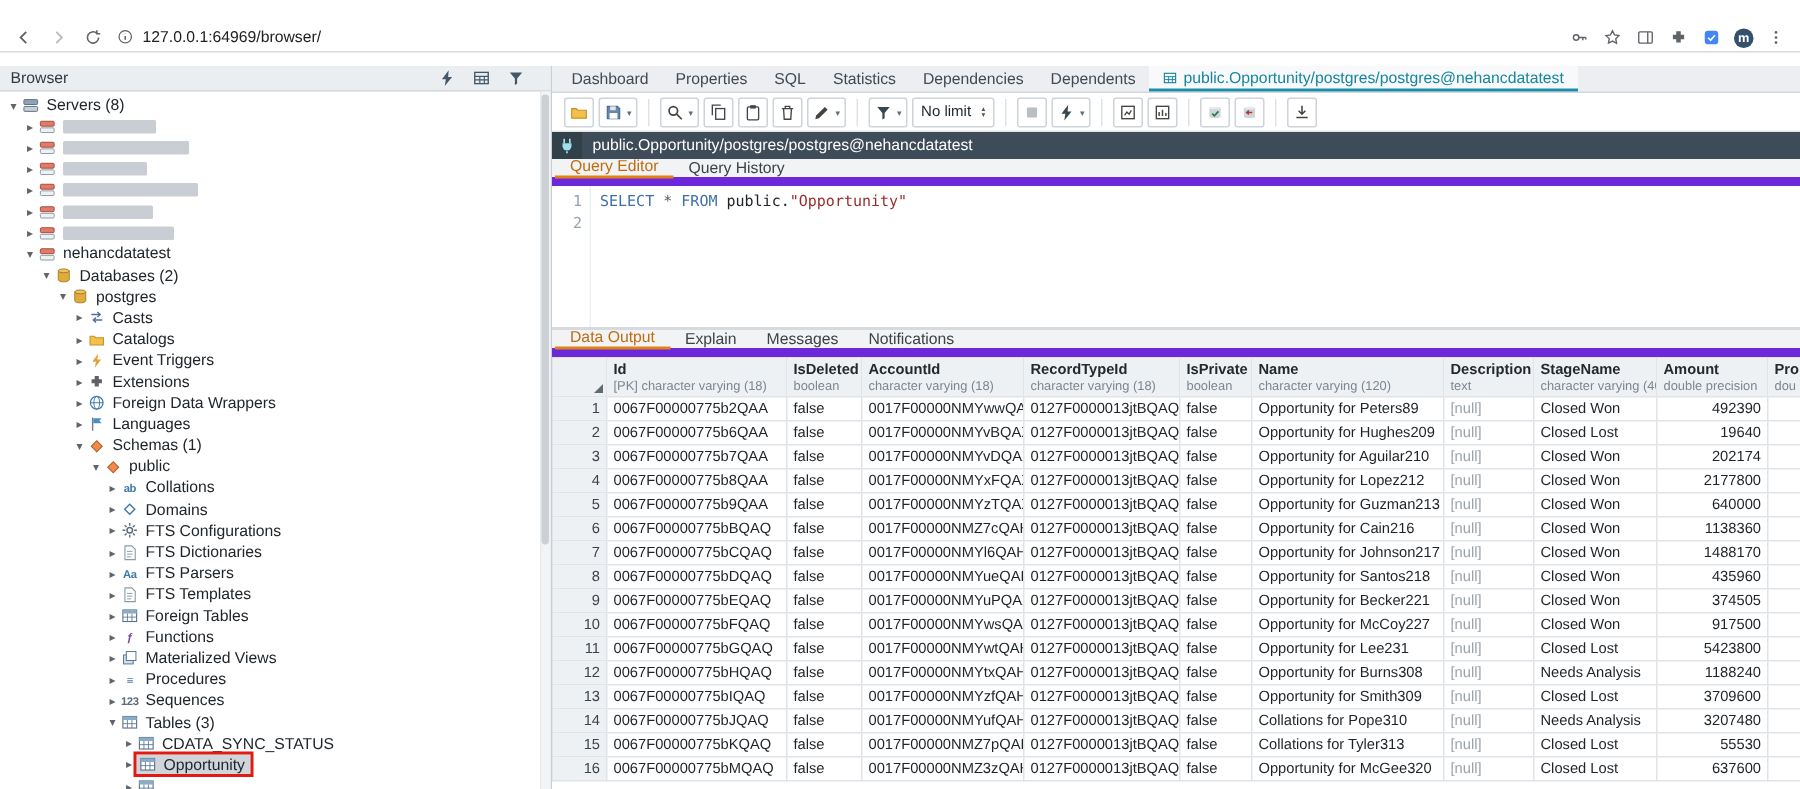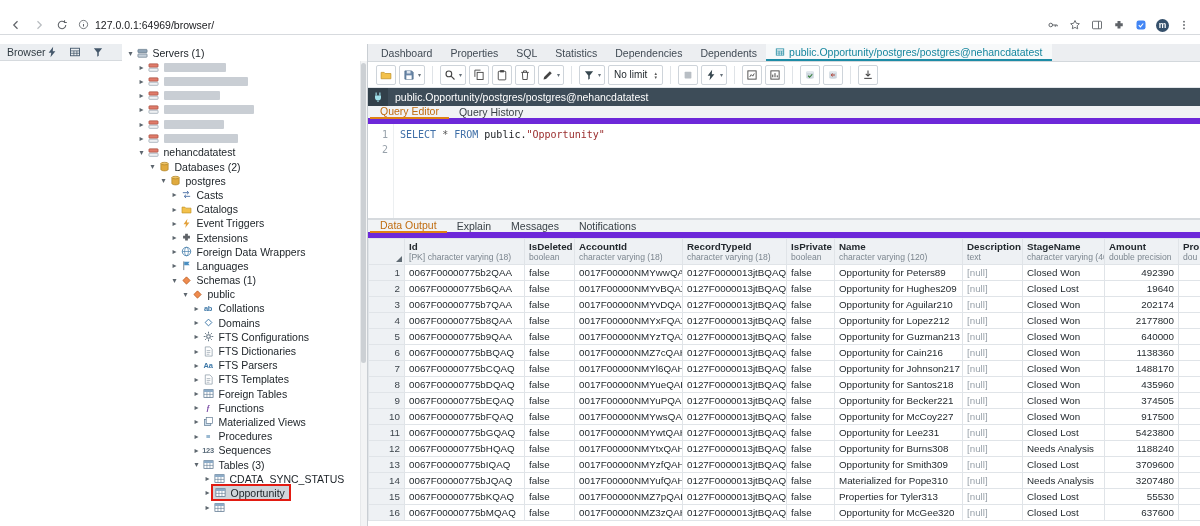--- a/index.html
+++ b/index.html
@@ -21,21 +21,21 @@
 
 .appheader{position:absolute;top:19px;left:0;right:0;height:25px;background:#2f3e4a;display:flex;align-items:center;color:#fff;padding:0 7px}
 .logo{display:flex;align-items:center;gap:3px;margin-right:16px}
 .pgbox{background:#fff;color:#2f3e4a;font-weight:bold;font-size:10px;padding:0 3px;border-radius:2px;height:14px;line-height:14px}
 .adm{font-size:11px;font-weight:bold;letter-spacing:.2px}
 .menu{font-size:10.5px;padding:3px 8px;display:flex;gap:4px;align-items:center;cursor:default}
 .menu .car{font-size:6.5px;opacity:.85}
 
 
 .body{position:absolute;top:44px;left:0;right:0;bottom:0;display:flex}
-.sidebar{width:368px;flex:0 0 368px;border-right:1px solid #c9ced3;display:flex;flex-direction:row;background:#fff;position:relative}
+.sidebar{width:368px;flex:0 0 368px;border-right:1px solid #c9ced3;display:flex;flex-direction:column;background:#fff;position:relative}
 .sb-head{height:17px;background:#ebeef1;border-bottom:1px solid #d6dade;display:flex;align-items:center;padding:0 7px;font-size:10.5px;color:#2f3a42;flex:0 0 17px}
 .sb-tools{margin-left:auto;display:flex;gap:10px;color:#44576a;padding-right:10px}
 .sb-tools .sbi{display:inline-flex;width:13px;height:13px;align-items:center;justify-content:center}
 .sb-tools svg{width:12px;height:12px}
 .tree{flex:1;overflow:hidden;padding-top:2px;position:relative}
 .trow{height:14.2px;display:flex;align-items:center;font-size:10.5px;color:#20262b;white-space:nowrap}
 .chev{width:10px;flex:0 0 10px;font-size:8px;color:#5d666e;text-align:center}
 .tlabel{margin-left:4px}
 .redact{display:inline-block;height:9px;background:#c9ced4;border-radius:1px;margin-left:4px}
 .ti{display:inline-flex;width:13px;height:12px;flex:0 0 13px;align-items:center;justify-content:center}
@@ -186,21 +186,21 @@
       </div>
       <div class="tree" id="tree">
           <div class="trow" style="padding-left: 4px;">
             <span class="chev">▾</span>
             <span class="ti">
               <svg viewBox="0 0 12 12">
                 <rect x="1" y="1.5" width="10" height="3.6" rx=".8" fill="#8fa3b5" stroke="#5d7183" stroke-width=".7"></rect>
                 <rect x="1" y="6.5" width="10" height="3.6" rx=".8" fill="#c6d0d9" stroke="#5d7183" stroke-width=".7"></rect>
               </svg>
             </span>
-            <span class="tlabel">Servers (1)</span>
+            <span class="tlabel">Servers (8)</span>
           </div>
           <div class="trow" style="padding-left: 15px;">
             <span class="chev">▸</span>
             <span class="ti">
               <svg viewBox="0 0 12 12">
                 <rect x="1" y="2" width="10" height="3.6" rx=".8" fill="#e07b6a" stroke="#a34a3c" stroke-width=".7"></rect>
                 <rect x="1" y="6.8" width="10" height="3.4" rx=".8" fill="#eef0f2" stroke="#8b9aa6" stroke-width=".7"></rect>
               </svg>
             </span>
             <span class="redact" style="width:62px"></span>
@@ -918,34 +918,34 @@
                   <td class="num">3709600</td>
                   <td></td>
                 </tr>
                 <tr>
                   <td class="rownum">14</td>
                   <td>0067F00000775bJQAQ</td>
                   <td>false</td>
                   <td>0017F00000NMYufQAH</td>
                   <td>0127F0000013jtBQAQ</td>
                   <td>false</td>
-                  <td>Materialized for Pope310</td>
+                  <td>Collations for Pope310</td>
                   <td class="nullv">[null]</td>
                   <td>Needs Analysis</td>
                   <td class="num">3207480</td>
                   <td></td>
                 </tr>
                 <tr>
                   <td class="rownum">15</td>
                   <td>0067F00000775bKQAQ</td>
                   <td>false</td>
                   <td>0017F00000NMZ7pQAH</td>
                   <td>0127F0000013jtBQAQ</td>
                   <td>false</td>
-                  <td>Properties for Tyler313</td>
+                  <td>Collations for Tyler313</td>
                   <td class="nullv">[null]</td>
                   <td>Closed Lost</td>
                   <td class="num">55530</td>
                   <td></td>
                 </tr>
                 <tr>
                   <td class="rownum">16</td>
                   <td>0067F00000775bMQAQ</td>
                   <td>false</td>
                   <td>0017F00000NMZ3zQAH</td>

